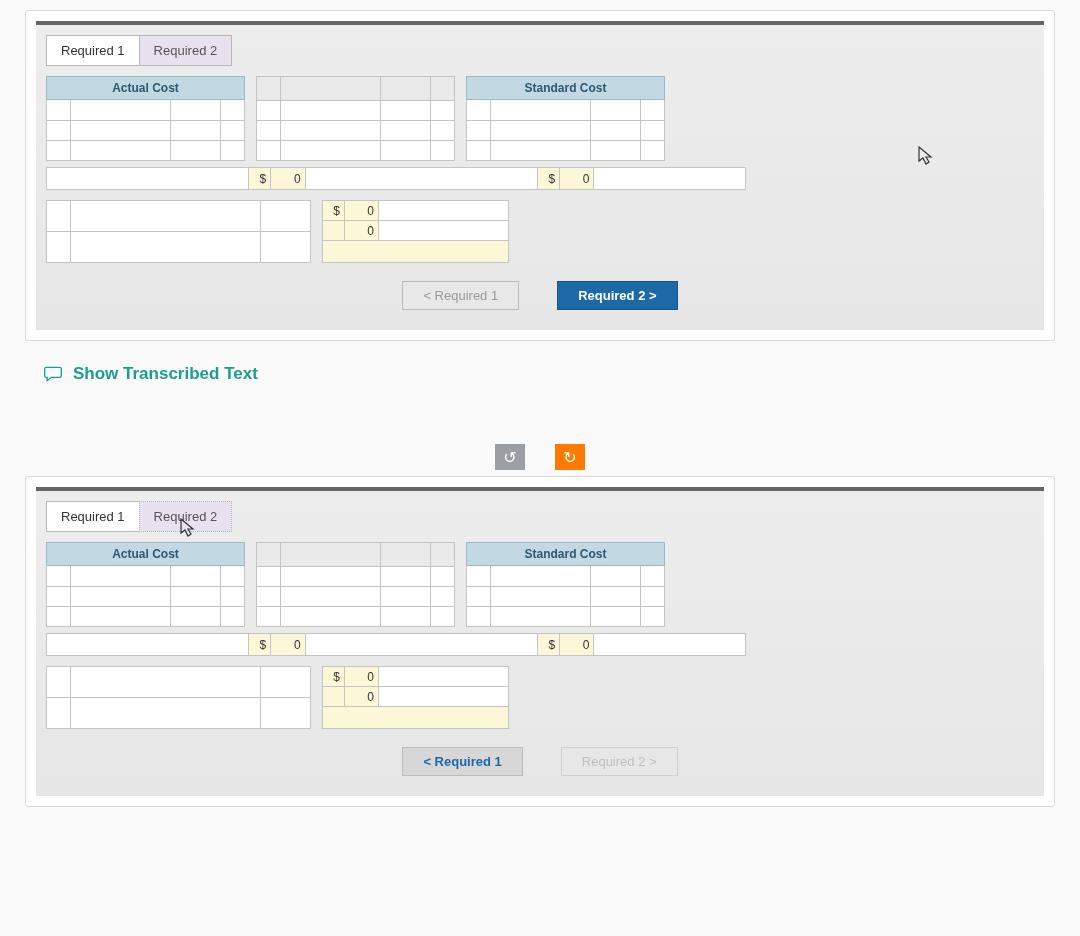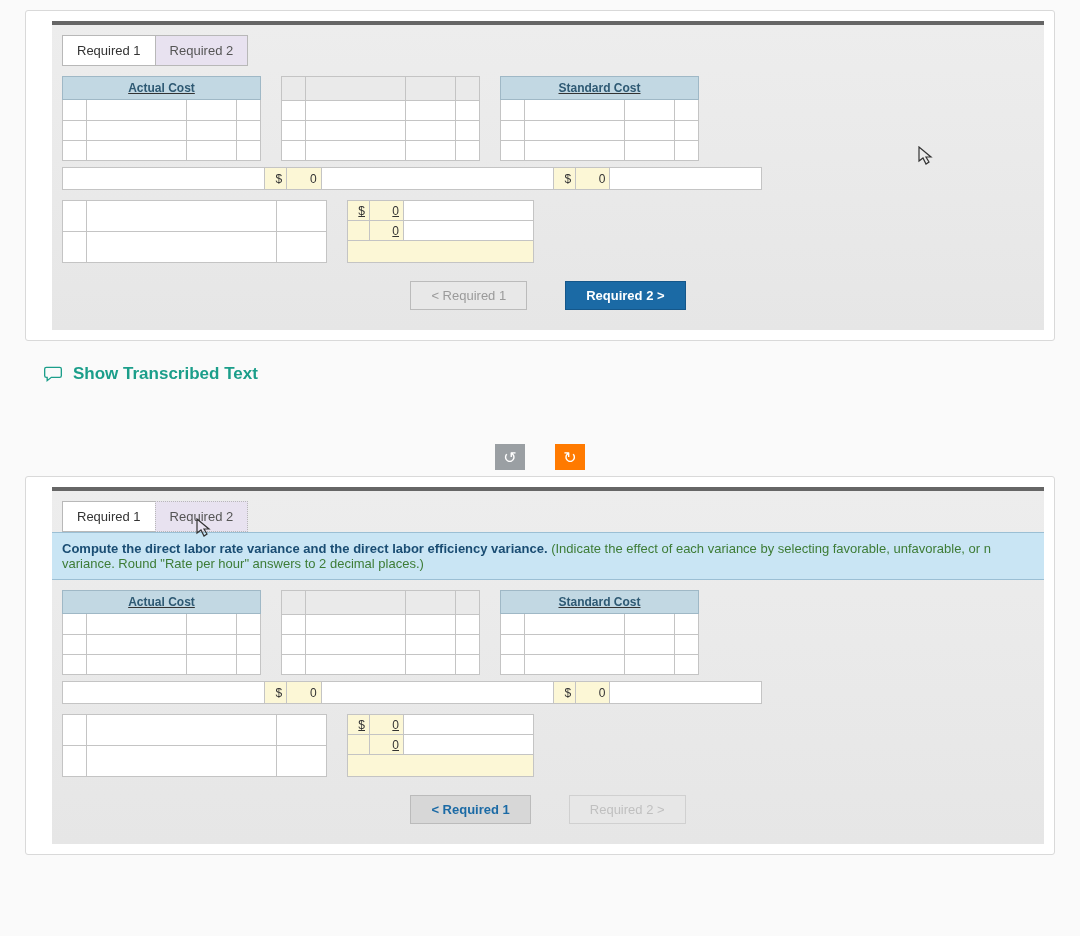--- a/index.html
+++ b/index.html
@@ -18,21 +18,20 @@
     padding: 10px;
     background: #fff;
     margin-bottom: 15px;
     position: relative;
   }
   .panel {
     background: linear-gradient(#ededed, #e6e6e6);
     border-top: 4px solid #666;
     position: relative;
     padding: 0;
-    margin-left: 16px;
   }
   .tabs {
     display: flex;
     gap: 0;
     padding: 10px 10px 0 10px;
   }
   .tab {
     border: 1px solid #b8b8b8;
     padding: 7px 14px;
     font-size: 13px;
@@ -66,23 +65,22 @@
     background: #c2d8e3;
     border: 1px solid #9fb8c6;
     font-size: 12px;
     color: #2e5973;
     text-align: center;
     padding: 4px 0;
     font-weight: bold;
   }
   .grid {
     display: flex;
-    gap: 20px;
+    gap: 11px;
     margin-bottom: 6px;
-    text-decoration: underline;
   }
   table {
     border-collapse: collapse;
   }
   td {
     border: 1px solid #c4c4c4;
     height: 20px;
     background: #fff;
     font-size: 12px;
     padding: 0 4px;
@@ -320,24 +318,20 @@
 <div class="card">
   <div class="panel">
     <div class="tabs">
       <div class="tab">Required 1</div>
       <div class="tab inactive dotted" style="position:relative;">
         <span>Required 2</span>
         <svg class="cursor-ptr" style="left:40px;top:16px;position:absolute;" viewBox="0 0 16 20">
             <path d="M1 1 L1 15 L5 12 L8 18 L11 16 L8 11 L13 11 Z" fill="none" stroke="#333" stroke-width="1.2"></path>
           </svg>
       </div>
-    </div>
-    <div class="instruction">
-      <b>Compute the direct labor rate variance and the direct labor efficiency variance.</b>
-      <span class="hint">(Indicate the effect of each variance by selecting favorable, unfavorable, or n variance. Round "Rate per hour" answers to 2 decimal places.)</span>
     </div>
     <div class="worksheet">
       <div class="grid">
         <table>
           <tbody>
               <tr>
                 <td colspan="4" class="section-header">Actual Cost</td>
               </tr>
           <tr>
                 <td class="narrow"></td>

